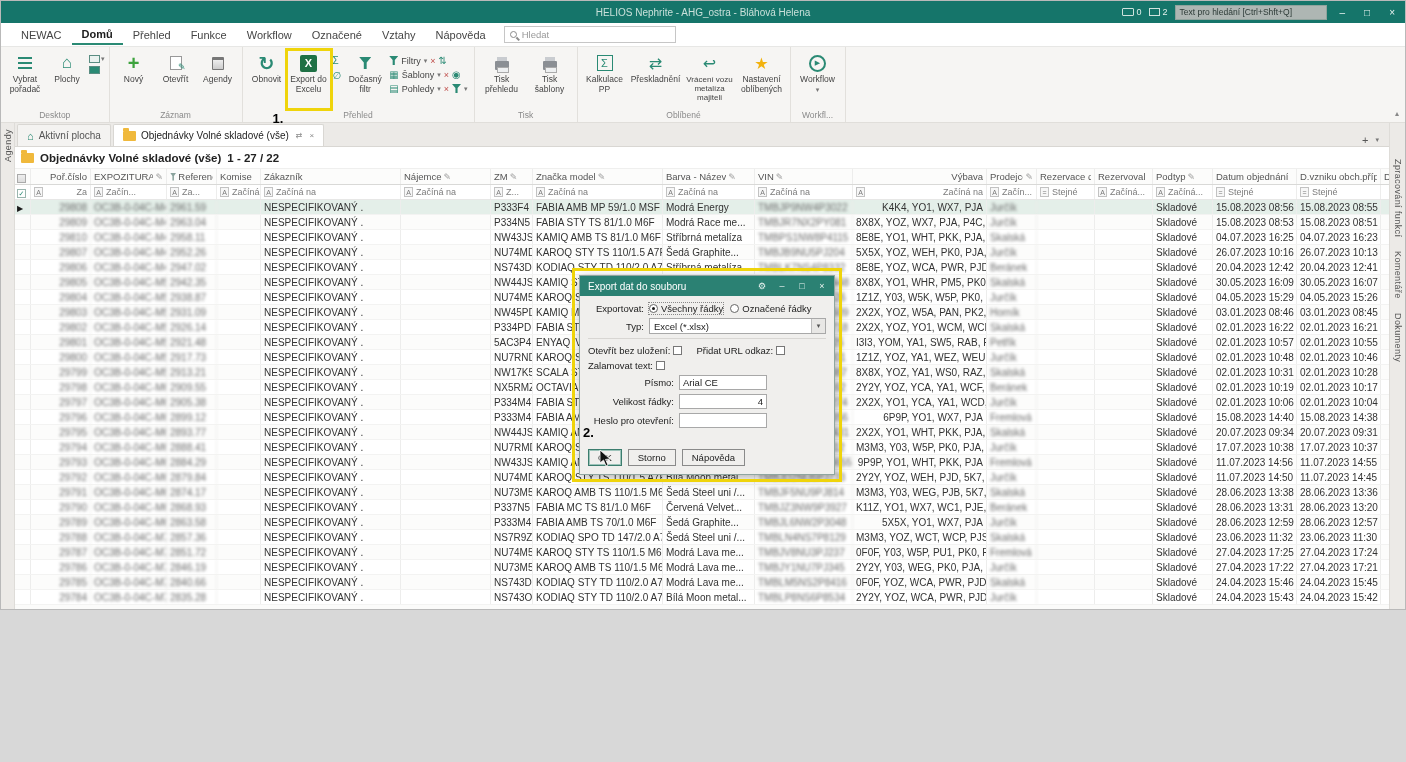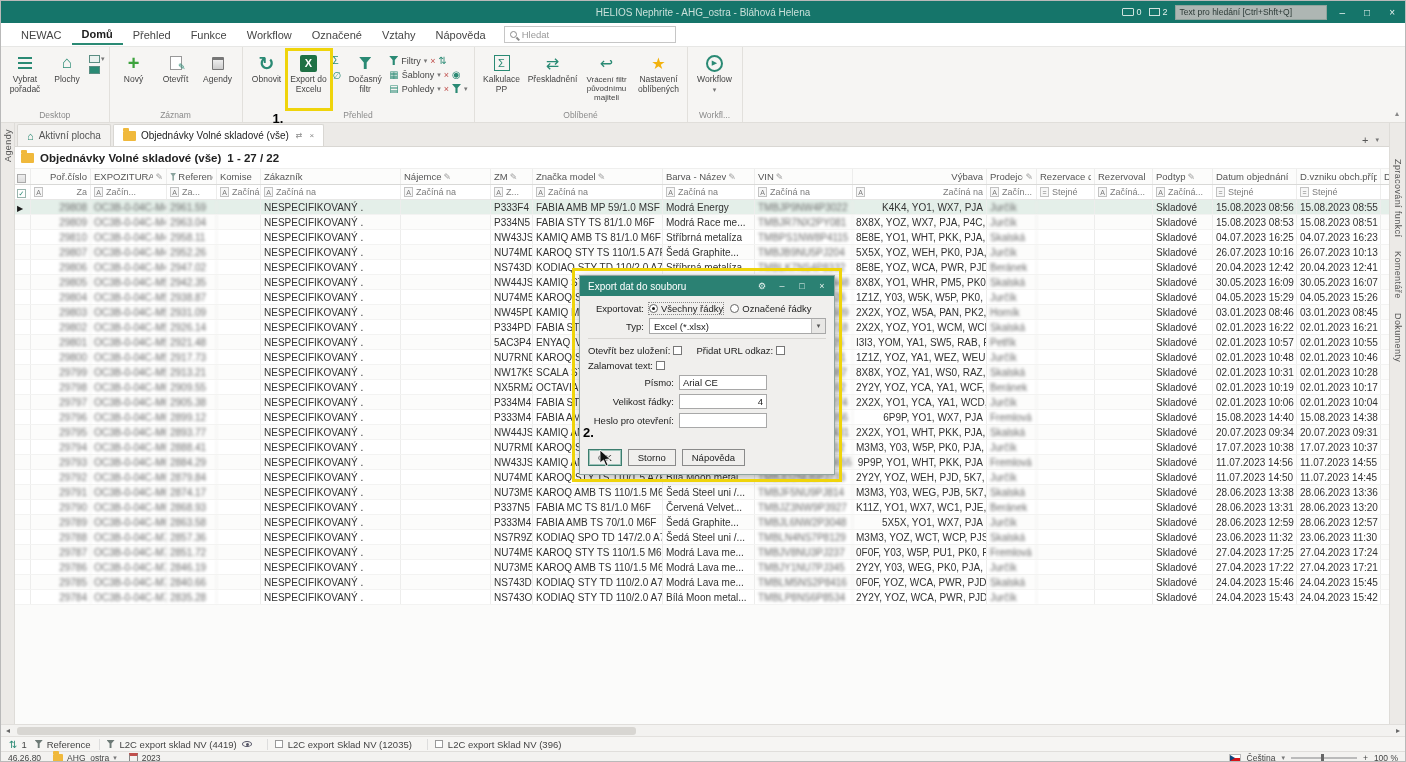--- a/index.html
+++ b/index.html
@@ -1,17 +1,17 @@
 <!DOCTYPE html>
 <html><head>
 <meta charset="utf-8">
 <style>
 *{margin:0;padding:0;box-sizing:border-box}
 body{font-family:"Liberation Sans","DejaVu Sans",sans-serif;background:#d8d8d8}
-.app{position:relative;width:1406px;height:762px;background:#fff;overflow:hidden;border:1px solid #b9b9b9}
+.app{position:relative;width:1406px;height:610px;background:#fff;overflow:hidden;border:1px solid #b9b9b9}
 
 
 .titlebar{height:22px;background:#15756a;display:flex;align-items:center;position:relative}
 .tb-title{position:absolute;left:0;right:0;text-align:center;font-size:10px;color:#c9e0da}
 .tb-right{margin-left:auto;display:flex;align-items:center;gap:7px;padding-right:4px;position:relative;z-index:1}
 .tb-mini{display:flex;align-items:center;gap:3px;font-size:9px;color:#e4f0ec}
 .kb-ic{width:12px;height:8px;border:1px solid #cfe2dd;border-radius:1px;display:inline-block}
 .mon-ic2{width:11px;height:8px;border:1px solid #cfe2dd;display:inline-block}
 .tb-search{width:152px;height:15px;background:#aeb6b3;border:1px solid #8fa39d;color:#2c3a36;font-size:8.5px;line-height:13px;padding:0 4px;white-space:nowrap;overflow:hidden}
 .winbtn{font-size:10px;color:#eaf4f1;padding:0 6px}
@@ -292,36 +292,53 @@
               <span class="caret">▾</span>
               <span class="mgx">×</span>
               <span class="fun-ic small"></span>
               <span class="caret">▾</span>
             </div>
         </div>
       </div>
       <div class="rcap">Přehled</div>
     </div>
 
+    <div class="rgroup">
+      <div class="rrow">
+        <div class="rbtn w46">
+            <span class="ric">
+              <span class="prn-ic"></span>
+            </span>
+            <span class="rlbl">Tisk přehledu</span>
+          </div>
+        <div class="rbtn w46">
+            <span class="ric">
+              <span class="prn-ic"></span>
+            </span>
+            <span class="rlbl">Tisk šablony</span>
+          </div>
+      </div>
+      <div class="rcap">Tisk</div>
+    </div>
 
     <div class="rgroup">
       <div class="rrow">
         <div class="rbtn w46">
             <span class="ric">
               <span class="sigbox">Σ</span>
             </span>
             <span class="rlbl">Kalkulace PP</span>
           </div>
         <div class="rbtn w52">
             <span class="ric arr-g">⇄</span>
             <span class="rlbl">Přeskladnění</span>
           </div>
         <div class="rbtn w52">
             <span class="ric arr-g">↩</span>
-            <span class="rlbl small3">Vrácení filtr původnímu majiteli</span>
+            <span class="rlbl small3">Vrácení vozu metalíza majiteli</span>
           </div>
         <div class="rbtn w48">
             <span class="ric star-g">★</span>
             <span class="rlbl">Nastavení oblíbených</span>
           </div>
       </div>
       <div class="rcap">Oblíbené</div>
     </div>
 
     <div class="rgroup">

